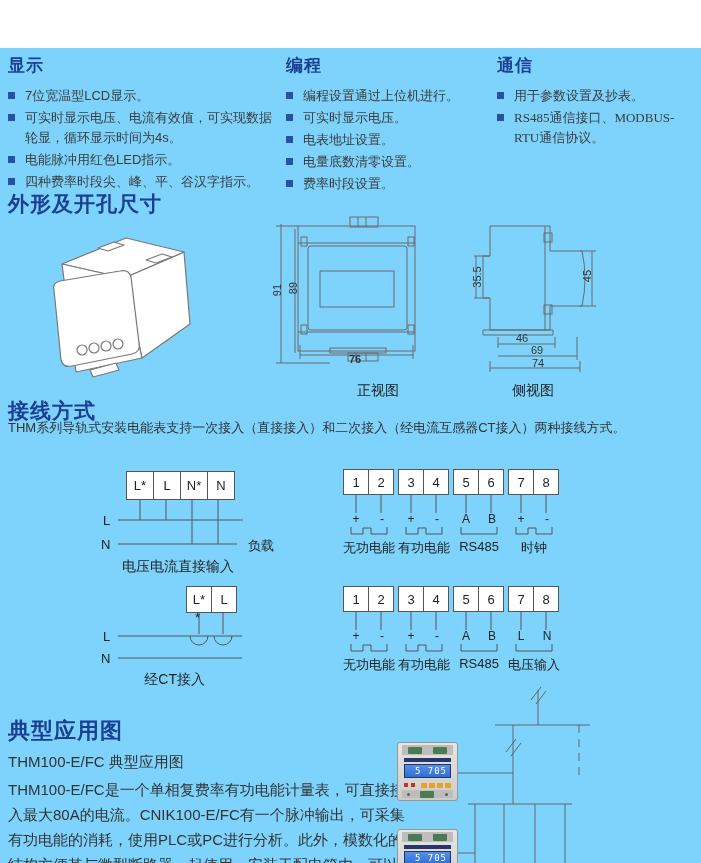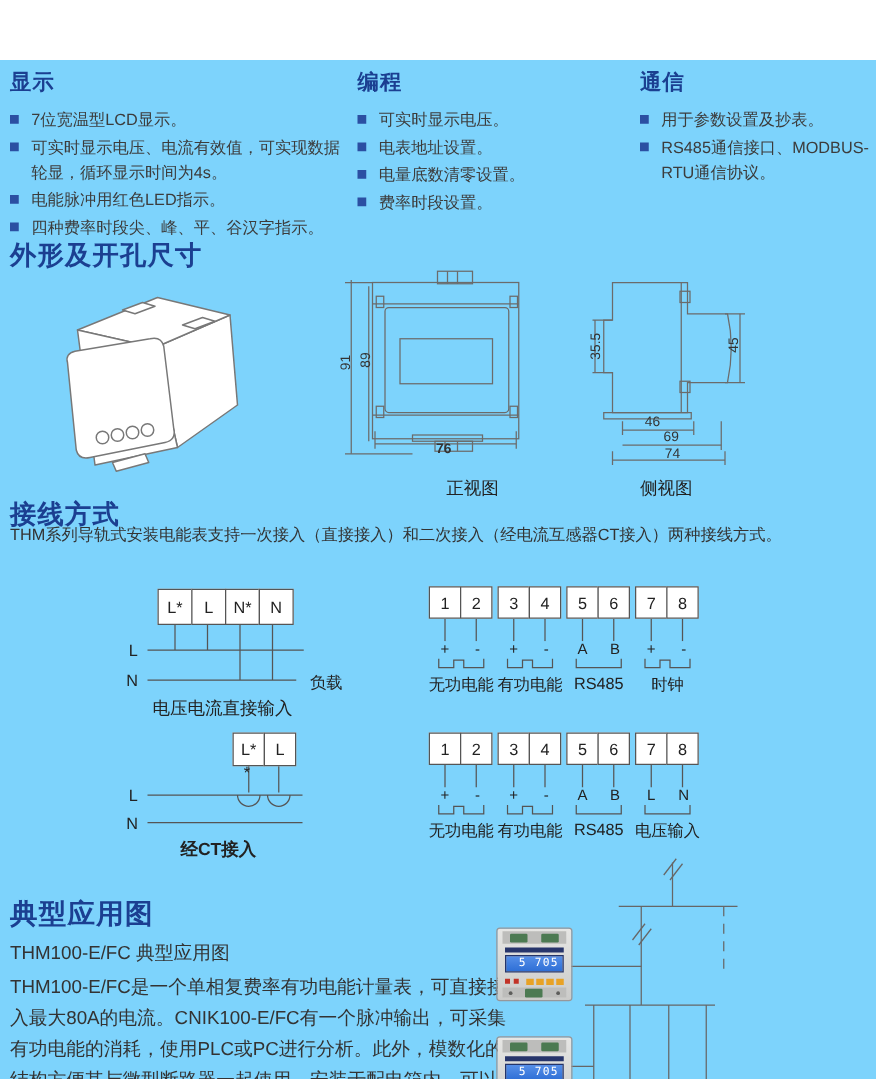--- a/index.html
+++ b/index.html
@@ -60,28 +60,29 @@
       <li><span class="bullet"></span><span>7位宽温型LCD显示。</span></li>
       <li><span class="bullet"></span><span>可实时显示电压、电流有效值，可实现数据轮显，循环显示时间为4s。</span></li>
       <li><span class="bullet"></span><span>电能脉冲用红色LED指示。</span></li>
       <li><span class="bullet"></span><span>四种费率时段尖、峰、平、谷汉字指示。</span></li>
     </ul>
   </section>
 
   <section class="fcol" style="left:286px;width:192px;">
     <h3>编程</h3>
     <ul>
+      <li><span class="bullet"></span><span>编程设置通过上位机进行。</span></li>
       <li><span class="bullet"></span><span>可实时显示电压。</span></li>
       <li><span class="bullet"></span><span>电表地址设置。</span></li>
       <li><span class="bullet"></span><span>电量底数清零设置。</span></li>
       <li><span class="bullet"></span><span>费率时段设置。</span></li>
     </ul>
   </section>
 
-  <section class="fcol" style="left:512px;width:186px;">
+  <section class="fcol" style="left:497px;width:186px;font-family:Liberation Serif, serif;">
     <h3>通信</h3>
     <ul>
       <li><span class="bullet"></span><span>用于参数设置及抄表。</span></li>
       <li><span class="bullet"></span><span>RS485通信接口、MODBUS-RTU通信协议。</span></li>
     </ul>
   </section>
 
   <h2 class="sect" style="left:8px;top:142px;">外形及开孔尺寸</h2>
 
   <div class="fig" style="left:28px;top:172px;width:185px;height:168px;">
@@ -270,21 +271,21 @@
       <line x1="23" y1="58" x2="147" y2="58"></line>
       <line x1="23" y1="80" x2="147" y2="80"></line>
     </svg>
     <div class="dbox" style="left:92px;top:8px;">
       <div class="dcell" style="width:24px;height:25px;">L*</div>
       <div class="dcell" style="width:24px;height:25px;">L</div>
     </div>
     <span class="wlbl" style="left:100px;top:32px;">*</span>
     <span class="wlbl" style="left:8px;top:51px;">L</span>
     <span class="wlbl" style="left:6px;top:73px;">N</span>
-    <span class="wcap" style="left:40px;top:93px;width:70px;font-weight:bold;">经CT接入</span>
+    <span class="wcap" style="left:40px;top:93px;width:70px;">经CT接入</span>
   </div>
 
   <div class="tblock" style="left:343px;top:538px;">
     <div class="tpair">
       <div class="tcells">
         <div class="tcell">1</div>
         <div class="tcell">2</div>
       </div>
       <svg width="52" height="18" stroke="#555">
           <line x1="13" y1="0" x2="13" y2="18"></line>

